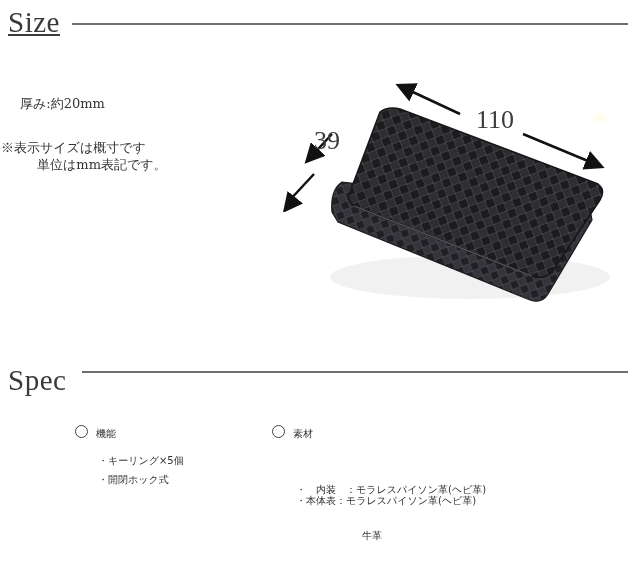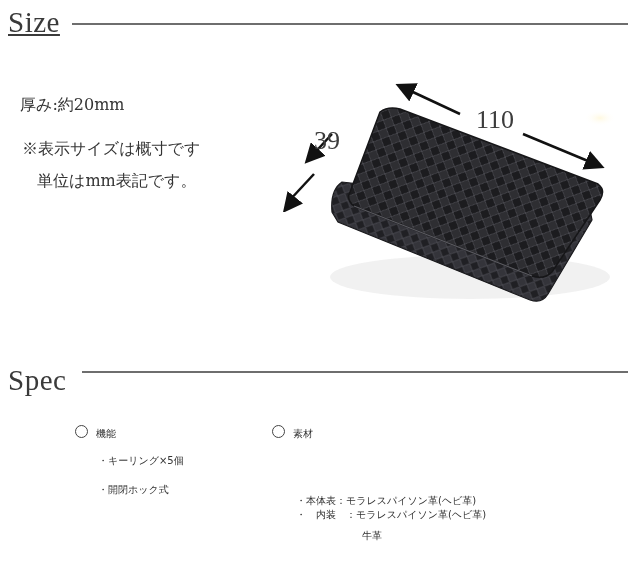--- a/index.html
+++ b/index.html
@@ -1,39 +1,39 @@
 <!DOCTYPE html>
 <html><head>
   <meta charset="utf-8">
   <style>
     html, body { margin: 0; padding: 0; background: #ffffff; }
     body { width: 640px; height: 561px; position: relative; overflow: hidden;
            font-family: "DejaVu Serif", "Liberation Serif", serif; color: #333; }
     .heading { position: absolute; left: 8px; font-family: "Liberation Serif", "DejaVu Serif", serif;
                font-size: 29px; color: #3a3a3a; letter-spacing: 0.5px; line-height: 1; }
     .rule { position: absolute; height: 2px; background: #6e6e6e; }
-    .note { position: absolute; font-size: 16px; color: #333; white-space: nowrap;
+    .note { position: absolute; font-size: 13px; color: #333; white-space: nowrap;
             font-family: "DejaVu Serif", "Liberation Serif", serif; }
     .photo { position: absolute; left: 280px; top: 72px; width: 345px; height: 240px; }
     .dim-label { position: absolute; font-family: "Liberation Serif", "DejaVu Serif", serif;
                  font-size: 26px; color: #3c3c3c; line-height: 1; }
     .spec-text { position: absolute; font-size: 10px; color: #333; white-space: nowrap;
                  font-family: "DejaVu Sans", "Liberation Sans", sans-serif; }
     .circle { display: inline-block; width: 11px; height: 11px; border: 1px solid #444;
               border-radius: 50%; vertical-align: -1px; margin-right: 8px; }
   </style>
 </head>
 <body>
 
 <div class="heading" style="top:8px;text-decoration:underline;">Size</div>
 <div class="rule" style="left:72px; top:23px; width:556px;"></div>
 
 <div class="note" style="left:20px; top:95px;">厚み:約20mm</div>
-<div class="note" style="left:22px; top:139px;">※表示サイズは概寸です</div>
-<div class="note" style="left:37px; top:171px;text-align:right;">単位はmm表記です。</div>
+<div class="note" style="left:1px; top:139px;">※表示サイズは概寸です</div>
+<div class="note" style="left:37px; top:156px;text-align:right;">単位はmm表記です。</div>
 
 <div class="photo">
   <svg width="345" height="240" viewBox="0 0 345 240" xmlns="http://www.w3.org/2000/svg">
     <defs>
       <pattern id="scales" width="12" height="12" patternUnits="userSpaceOnUse" patternTransform="rotate(25)">
         <rect width="12" height="12" fill="#2e2e32"></rect>
         <path d="M6 0 L12 6 L6 12 L0 6 Z" fill="#1c1c1f" stroke="#4a4a50" stroke-width="0.9"></path>
       </pattern>
       <pattern id="scales2" width="11" height="11" patternUnits="userSpaceOnUse" patternTransform="rotate(25)">
         <rect width="11" height="11" fill="#34343a"></rect>
@@ -78,20 +78,20 @@
 <div class="dim-label" style="left:314px; top:128px;">39</div>
 <div class="dim-label" style="left:476px; top:107px;">110</div>
 
 <div class="heading" style="top:355px;margin-top:11px;">Spec</div>
 <div class="rule" style="left:82px; top:371px; width:546px;"></div>
 
 <div class="spec-text" style="left:75px; top:425px;">
   <span class="circle"></span><span>機能</span>
 </div>
 <div class="spec-text" style="left:98px; top:454px;">・キーリング×5個</div>
-<div class="spec-text" style="left:98px; top:483px;">・開閉ホック式</div>
+<div class="spec-text" style="left:98px; top:473px;">・開閉ホック式</div>
 
 <div class="spec-text" style="left:272px; top:425px;">
   <span class="circle"></span><span>素材</span>
 </div>
 <div class="spec-text" style="left:296px; top:454px;margin-top:40px;">・本体表：モラレスパイソン革(ヘビ革)</div>
-<div class="spec-text" style="left:296px; top:508px;">・　内装　：モラレスパイソン革(ヘビ革)</div>
+<div class="spec-text" style="left:296px; top:483px;">・　内装　：モラレスパイソン革(ヘビ革)</div>
 <div class="spec-text" style="left:362px; top:529px;">牛革</div>
 
 </body></html>

